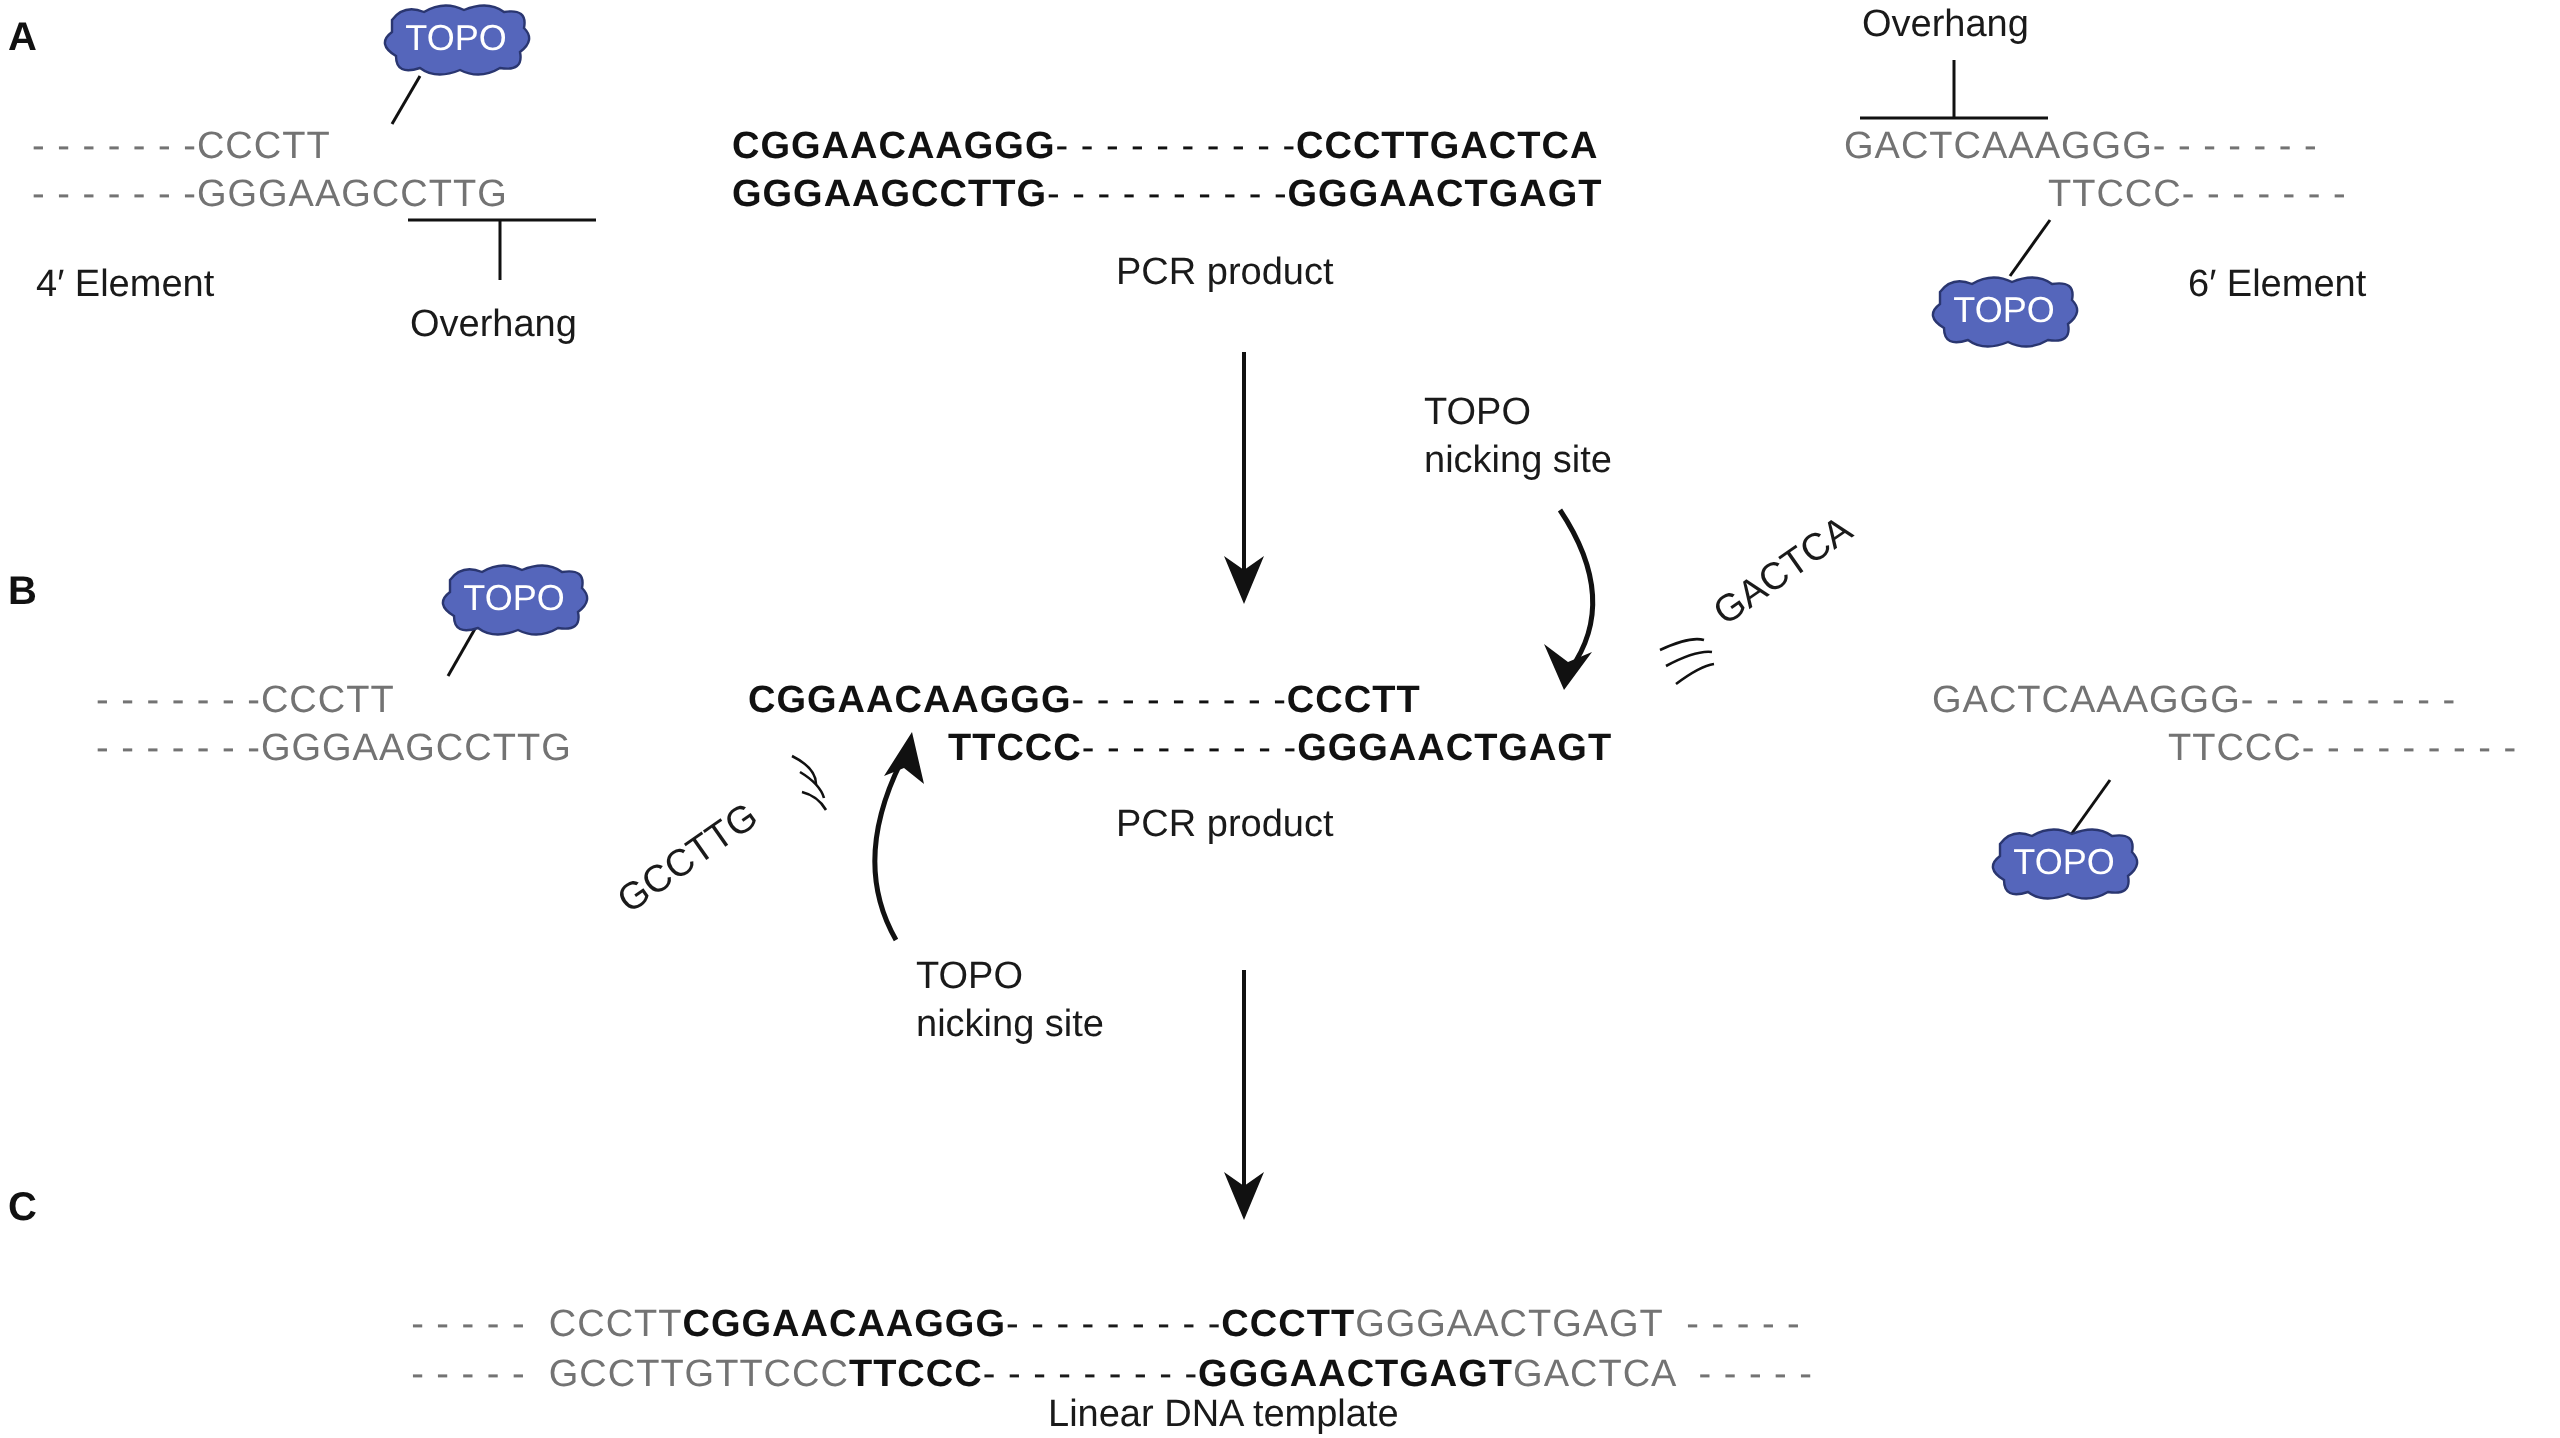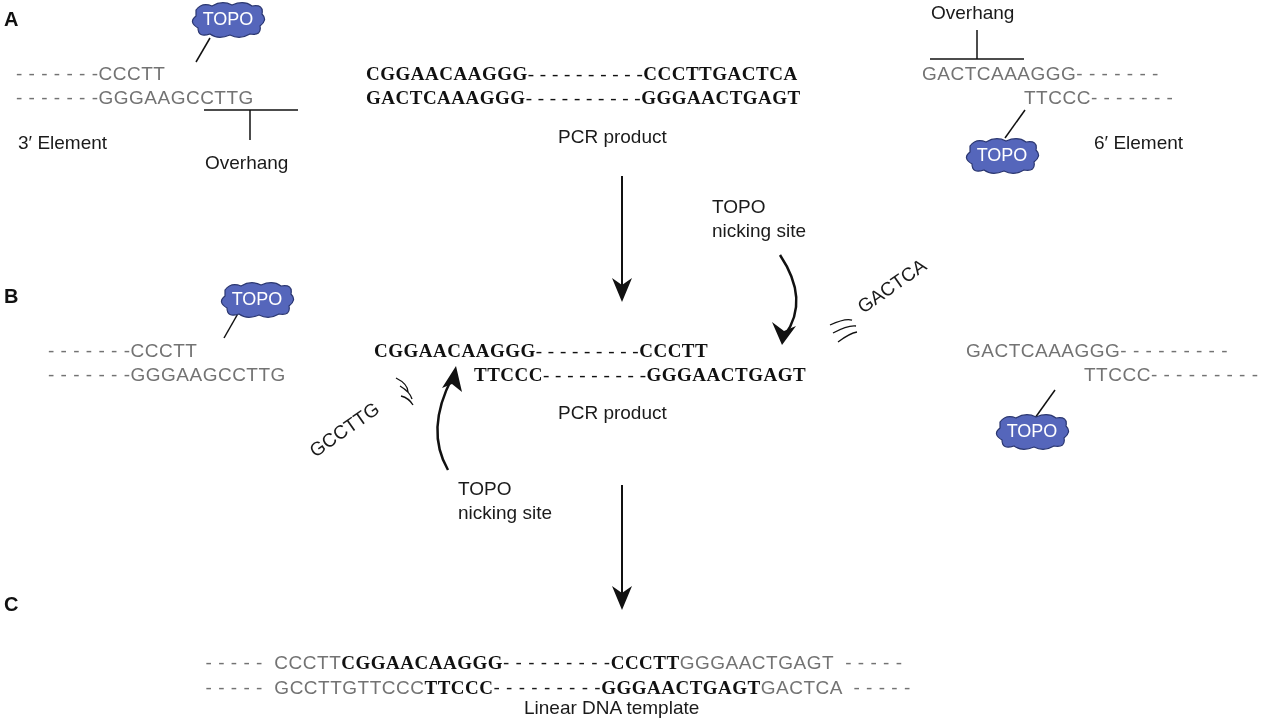--- a/index.html
+++ b/index.html
@@ -2,21 +2,21 @@
 <html><head>
 <meta charset="utf-8">
 <style>
   html, body { margin:0; padding:0; background:#ffffff; }
   body { width:1280px; height:719px; position:relative; overflow:hidden;
          font-family:"Liberation Sans", sans-serif; color:#1a1a1a; }
   .abs { position:absolute; white-space:pre; }
   .panel { font-weight:bold; font-size:20px; color:#111; }
   .seq { font-size:19px; letter-spacing:0.5px; line-height:22px; }
   .blue { color:#737373; }
-  .blk { color:#111; font-weight:bold;font-family:Liberation Serif, serif; }
+  .blk { color:#111; font-weight:bold; }
   .lbl { font-size:19px; color:#1a1a1a; }
   .topo { position:absolute; width:80px; height:40px; }
   .topo svg { position:absolute; left:0; top:0; }
   .topo span { position:absolute; left:0; width:80px; top:9px; text-align:center;
                color:#fff; font-size:18px; }
   svg.overlay { position:absolute; left:0; top:0; }
 </style>
 </head>
 <body>
 
@@ -59,25 +59,25 @@
 <div class="abs panel" style="left:4px;top:8px">A</div>
 
 <div class="topo" style="left:188px;top:0px">
   <svg width="80" height="40">
       <path d="M8,10 Q14,2 24,6 Q34,0 44,5 Q56,0 64,6 Q76,4 74,14 Q80,20 72,26 Q74,36 62,34 Q52,40 42,35 Q30,40 22,34 Q10,38 10,28 Q0,22 8,16 Z" fill="#5566bb" stroke="#2a3670" stroke-width="1.2"></path>
     </svg>
   <span>TOPO</span>
 </div>
 <div class="abs seq blue" style="left:16px;top:63px">- - - - - - -CCCTT</div>
 <div class="abs seq blue" style="left:16px;top:87px">- - - - - - -GGGAAGCCTTG</div>
-<div class="abs lbl" style="left:18px;top:132px">3′ Element</div>
+<div class="abs lbl" style="left:18px;top:132px">4′ Element</div>
 <div class="abs lbl" style="left:205px;top:152px">Overhang</div>
 
 <div class="abs seq blk" style="left:366px;top:63px"><span>CGGAACAAGGG</span><span style="font-weight:normal">- - - - - - - - - -</span><span>CCCTTGACTCA</span></div>
-<div class="abs seq blk" style="left:366px;top:87px"><span>GACTCAAAGGG</span><span style="font-weight:normal">- - - - - - - - - -</span><span>GGGAACTGAGT</span></div>
+<div class="abs seq blk" style="left:366px;top:87px"><span>GGGAAGCCTTG</span><span style="font-weight:normal">- - - - - - - - - -</span><span>GGGAACTGAGT</span></div>
 <div class="abs lbl" style="left:558px;top:126px">PCR product</div>
 
 <div class="abs lbl" style="left:931px;top:2px">Overhang</div>
 <div class="abs seq blue" style="left:922px;top:63px">GACTCAAAGGG- - - - - - -</div>
 <div class="abs seq blue" style="left:1024px;top:87px">TTCCC- - - - - - -</div>
 <div class="topo" style="left:962px;top:136px">
   <svg width="80" height="40">
       <path d="M8,10 Q14,2 24,6 Q34,0 44,5 Q56,0 64,6 Q76,4 74,14 Q80,20 72,26 Q74,36 62,34 Q52,40 42,35 Q30,40 22,34 Q10,38 10,28 Q0,22 8,16 Z" fill="#5566bb" stroke="#2a3670" stroke-width="1.2"></path>
     </svg>
   <span>TOPO</span>

